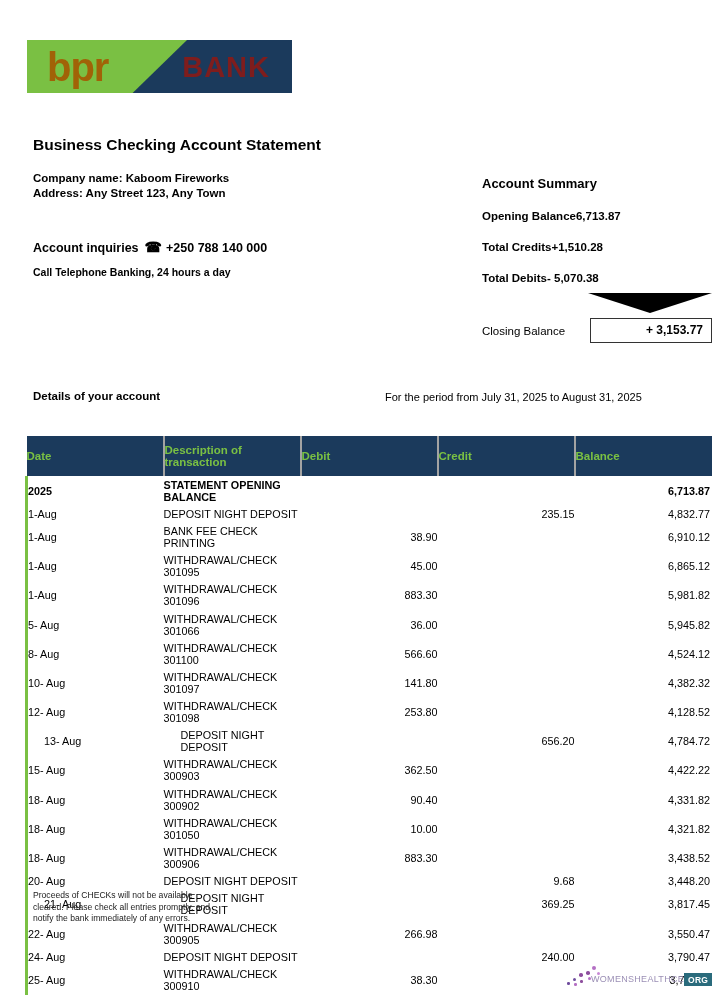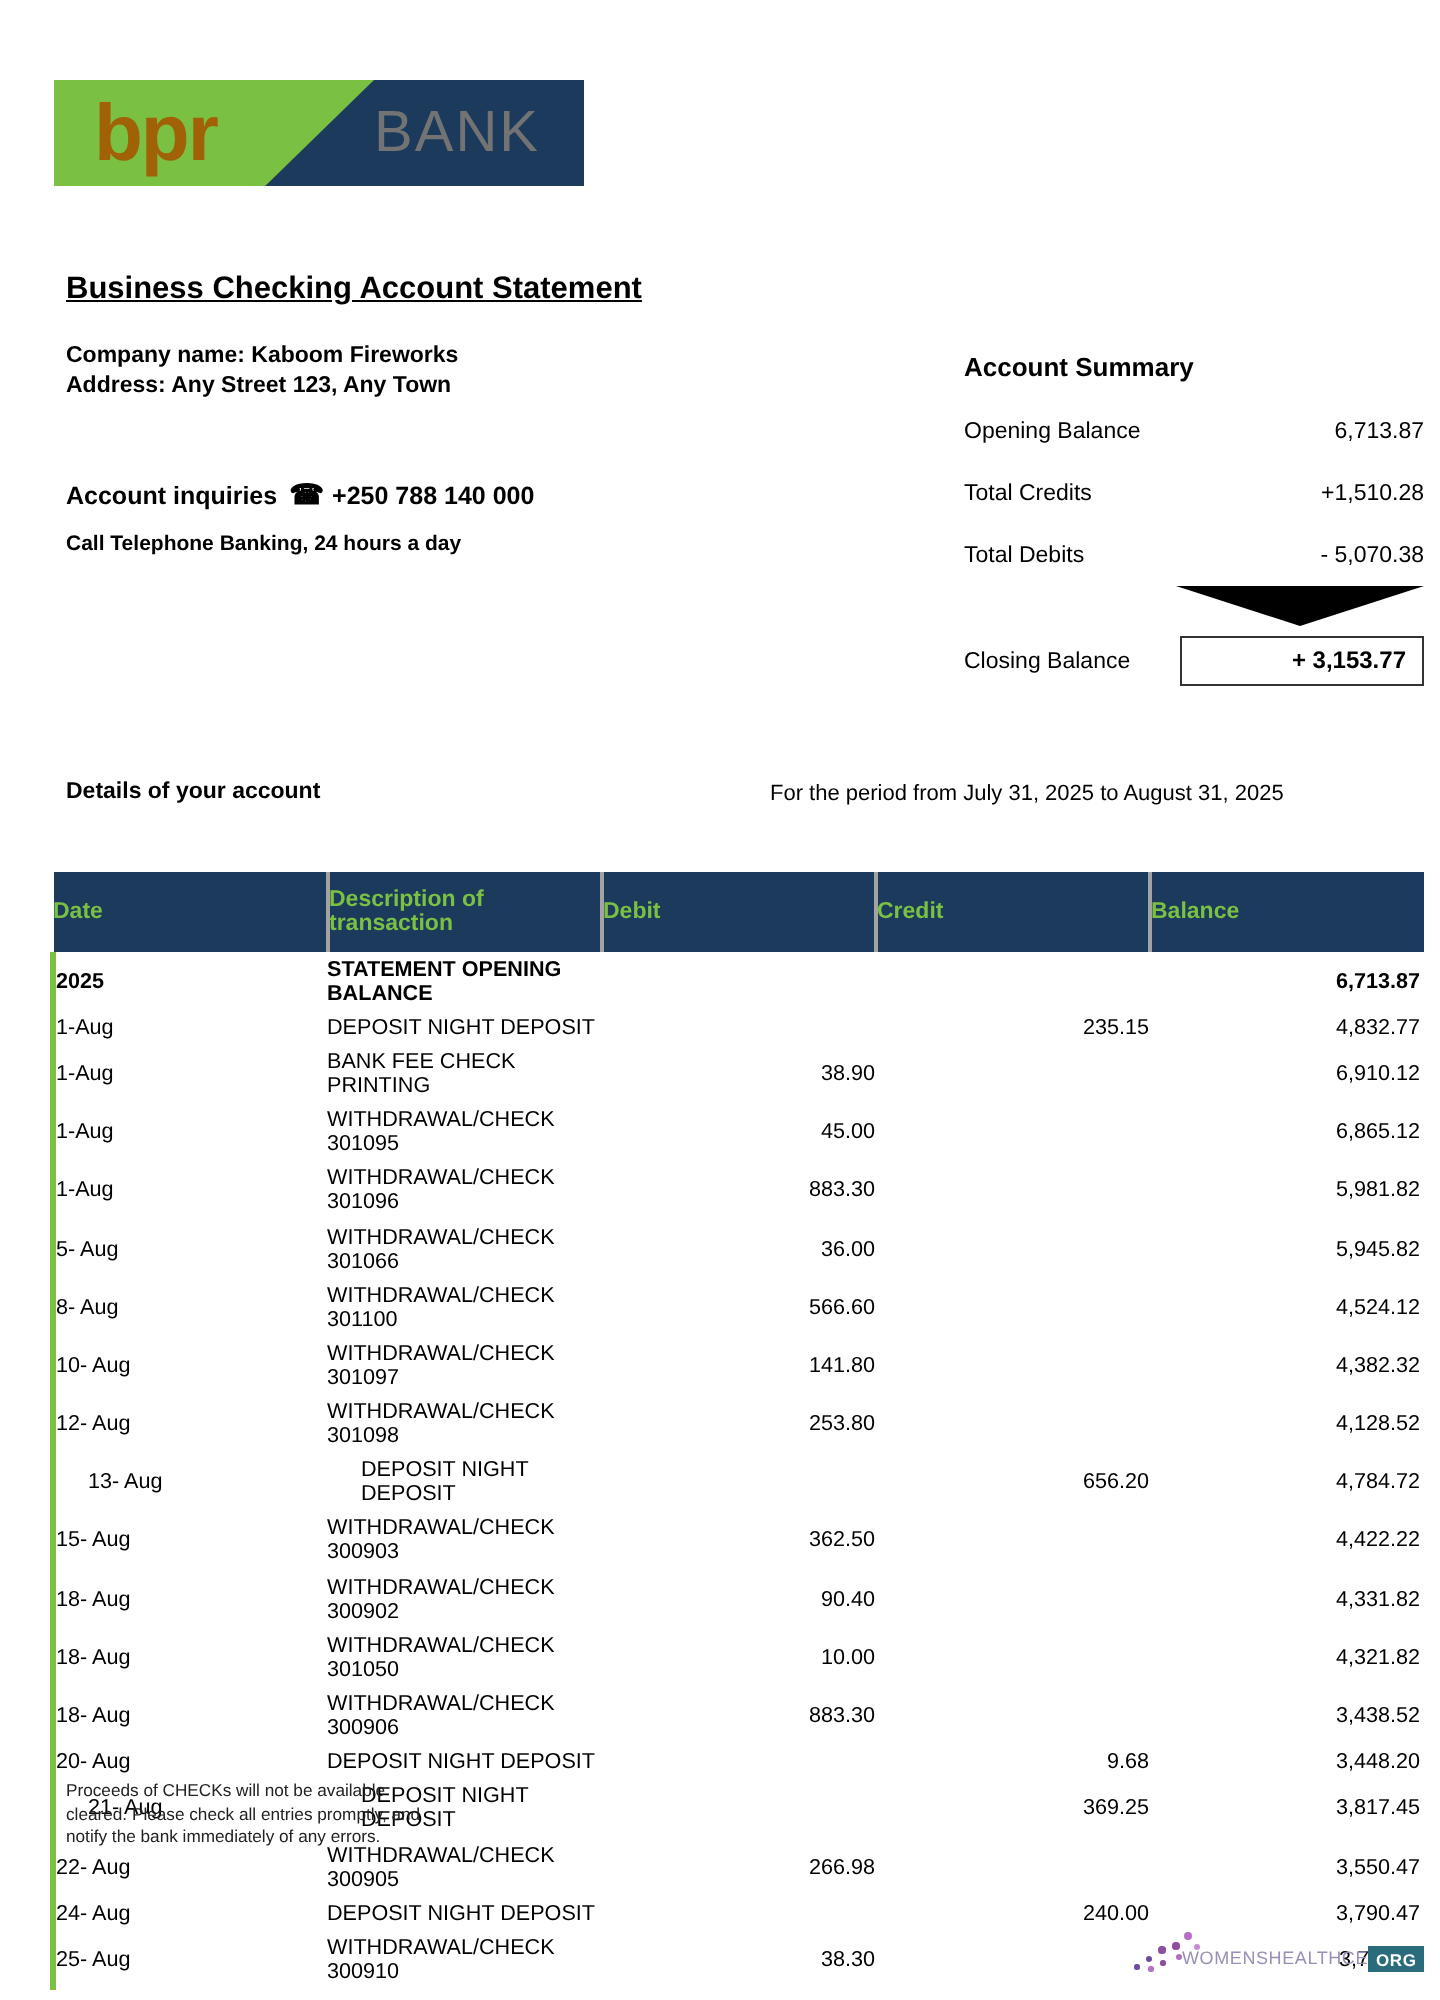--- a/index.html
+++ b/index.html
@@ -48,34 +48,33 @@
     color: #a16207;
     letter-spacing: -1px;
     line-height: 1;
   }
   .logo-bank {
     position: absolute;
     right: 22px;
     top: 50%;
     transform: translateY(-50%);
     font-size: 29px;
-    font-weight: normal;
-    color: #737373;
+    font-weight: bold;
+    color: #7f1d1d;
     letter-spacing: 1px;
     line-height: 1;
   }
 
   
   .doc-title {
     position: absolute;
     left: 33px;
     top: 136px;
     font-size: 15.5px;
     font-weight: bold;
-    text-decoration: underline;
   }
   .company-line {
     position: absolute;
     left: 33px;
     top: 171px;
     font-size: 11.5px;
     font-weight: bold;
     line-height: 15px;
   }
   .inquiries {
@@ -105,24 +104,24 @@
     top: 176px;
     width: 230px;
   }
   .summary-title {
     font-size: 13px;
     font-weight: bold;
     margin-bottom: 19px;
   }
   .summary-row {
     display: flex;
-    justify-content: space-between;
+    justify-content: flex-start;
     align-items: baseline;
     font-size: 11.5px;
-    font-weight: normal;
+    font-weight: bold;
     margin-bottom: 19px;
   }
   .summary-row .val { text-align: right; }
 
   .arrow-wrap {
     position: absolute;
     left: 588px;
     top: 293px;
     width: 124px;
     height: 20px;

